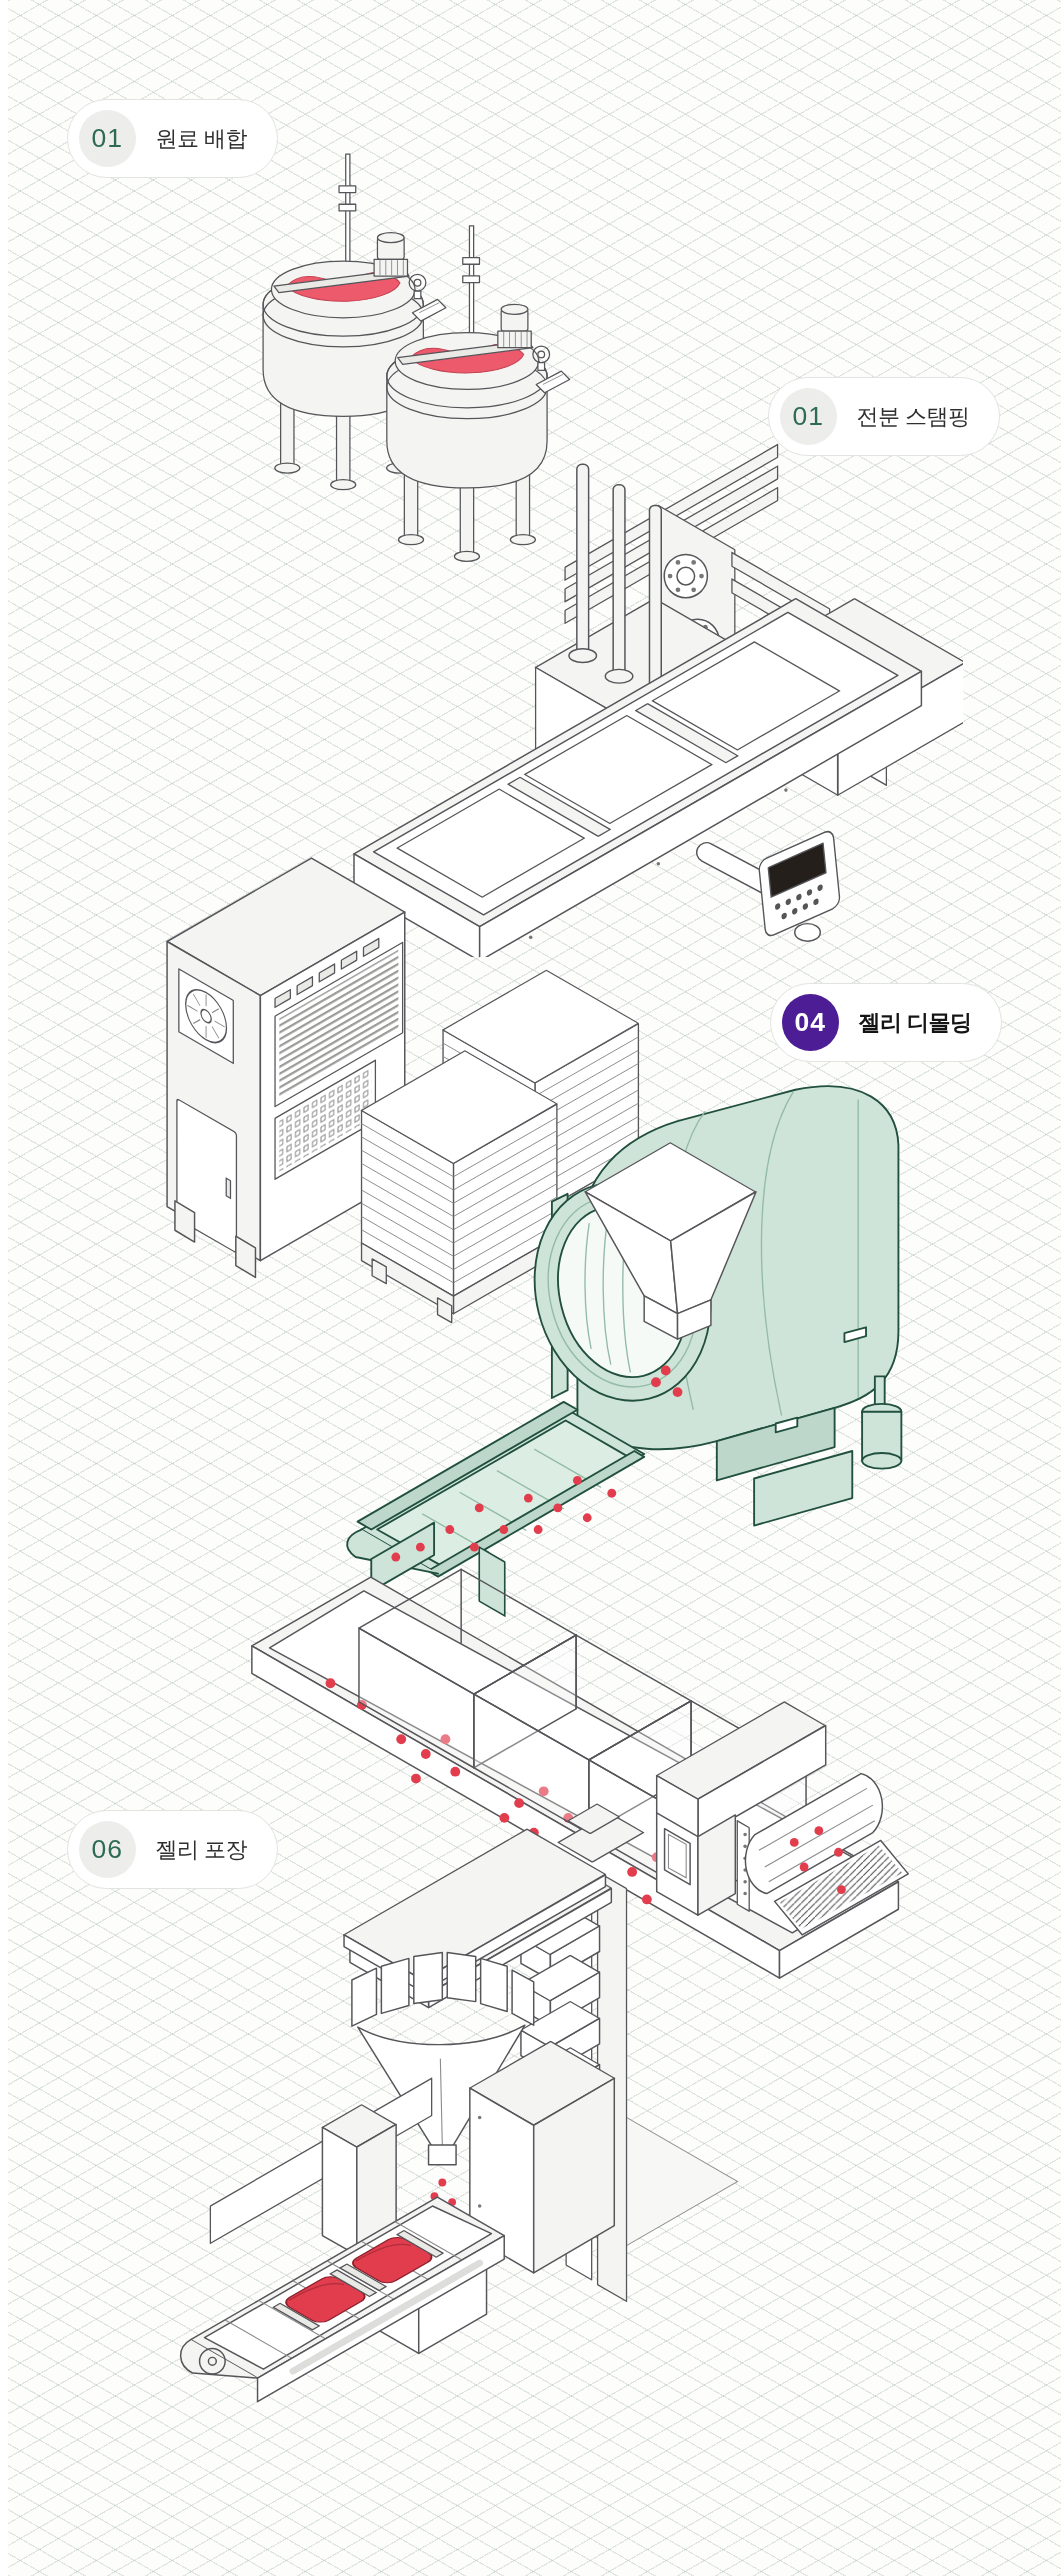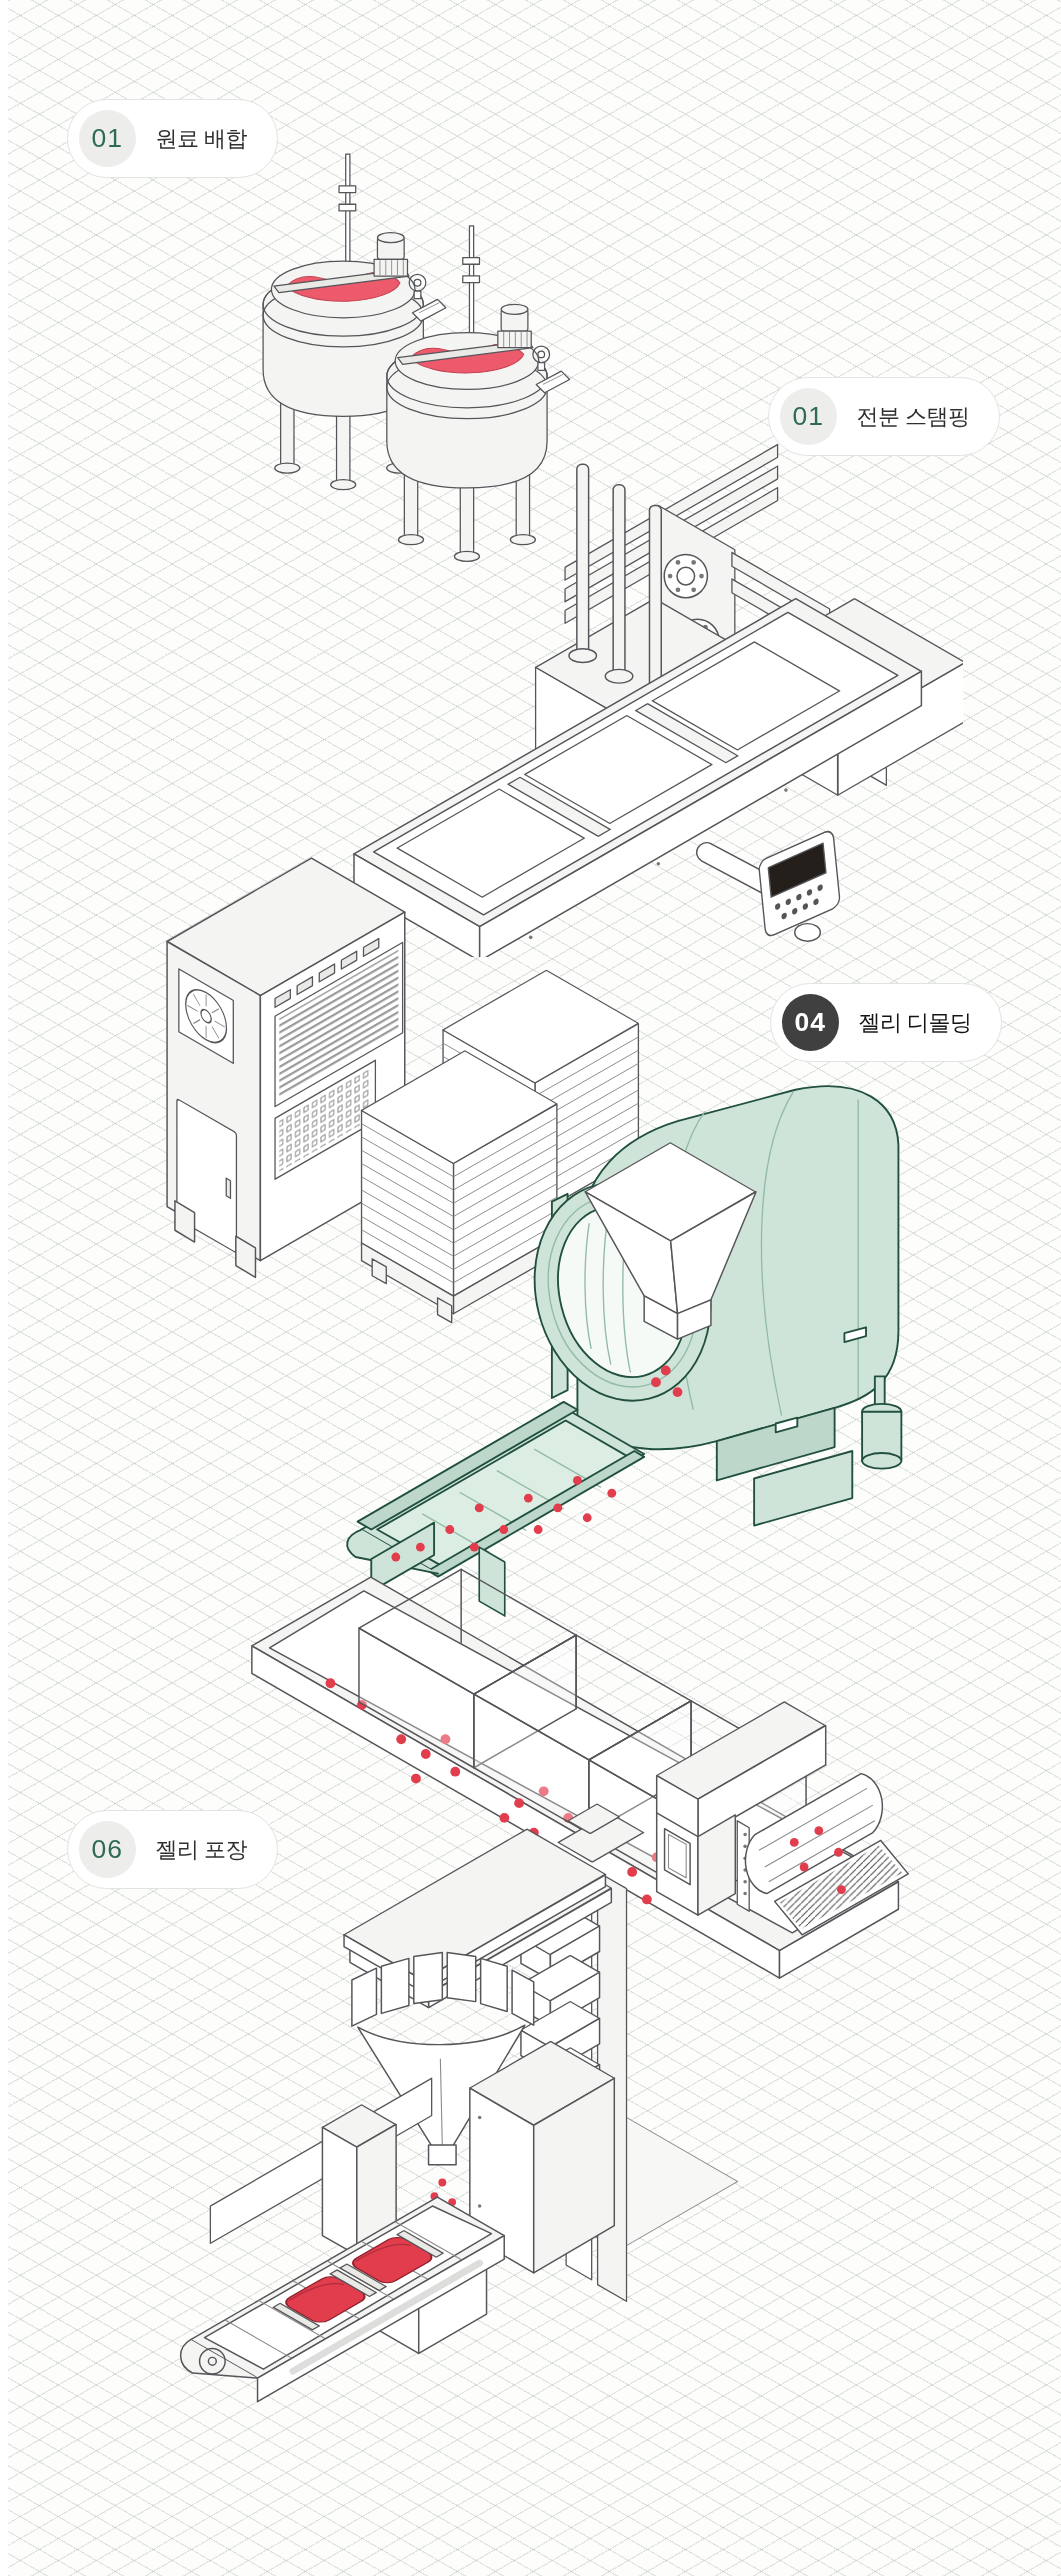--- a/index.html
+++ b/index.html
@@ -7,22 +7,22 @@
   .canvas{position:relative;width:1061px;height:2576px;overflow:hidden;background-color:#fdfdfc;
     background-image:
       repeating-linear-gradient(30deg, rgba(158,176,166,.30) 0 1.2px, transparent 1.2px 19px),
       repeating-linear-gradient(150deg, rgba(158,176,166,.30) 0 1.2px, transparent 1.2px 19px); margin-left: 8px;}
   .pill{position:absolute;display:inline-flex;align-items:center;gap:19.6px;background:#fff;
     border:1.5px solid #e1e4e1;border-radius:45px;height:79px;box-sizing:border-box;
     padding:0 29.5px 0 10.8px;z-index:5;}
   .badge{width:57px;height:57px;border-radius:50%;background:#ededeb;color:#2e6b52;
     font-size:26.5px;display:flex;align-items:center;justify-content:center;flex:0 0 auto;letter-spacing:1px;}
   .plabel{font-size:22px;color:#2f2f2f;white-space:nowrap;letter-spacing:-0.5px;}
-  .pill.active .badge{background:#404040;color:#fff;font-weight:700;}
-  .pill.active .plabel{font-weight:400;color:#141414;}
+  .pill.active .badge{background:#4c1d95;color:#fff;font-weight:700;}
+  .pill.active .plabel{font-weight:700;color:#141414;}
   .illus{position:absolute;z-index:2;}
   
   .s{stroke:#55555a;stroke-width:1.5;stroke-linejoin:round;stroke-linecap:round;}
   .sl{stroke:#8a8a8a;stroke-width:1.1;fill:none;}
   .w{fill:#ffffff;} .l{fill:#f4f4f2;} .d{fill:#e9e9e6;} .n{fill:none;}
   .g1{fill:#cfe4d8;} .g2{fill:#bdd8ca;} .g3{fill:#dcede4;}
   .gs{stroke:#21503e;stroke-width:1.9;stroke-linejoin:round;stroke-linecap:round;}
   .gm{stroke:#93bba7;stroke-width:1.4;fill:none;}
   .r{fill:#e23d4d;}
 </style>

